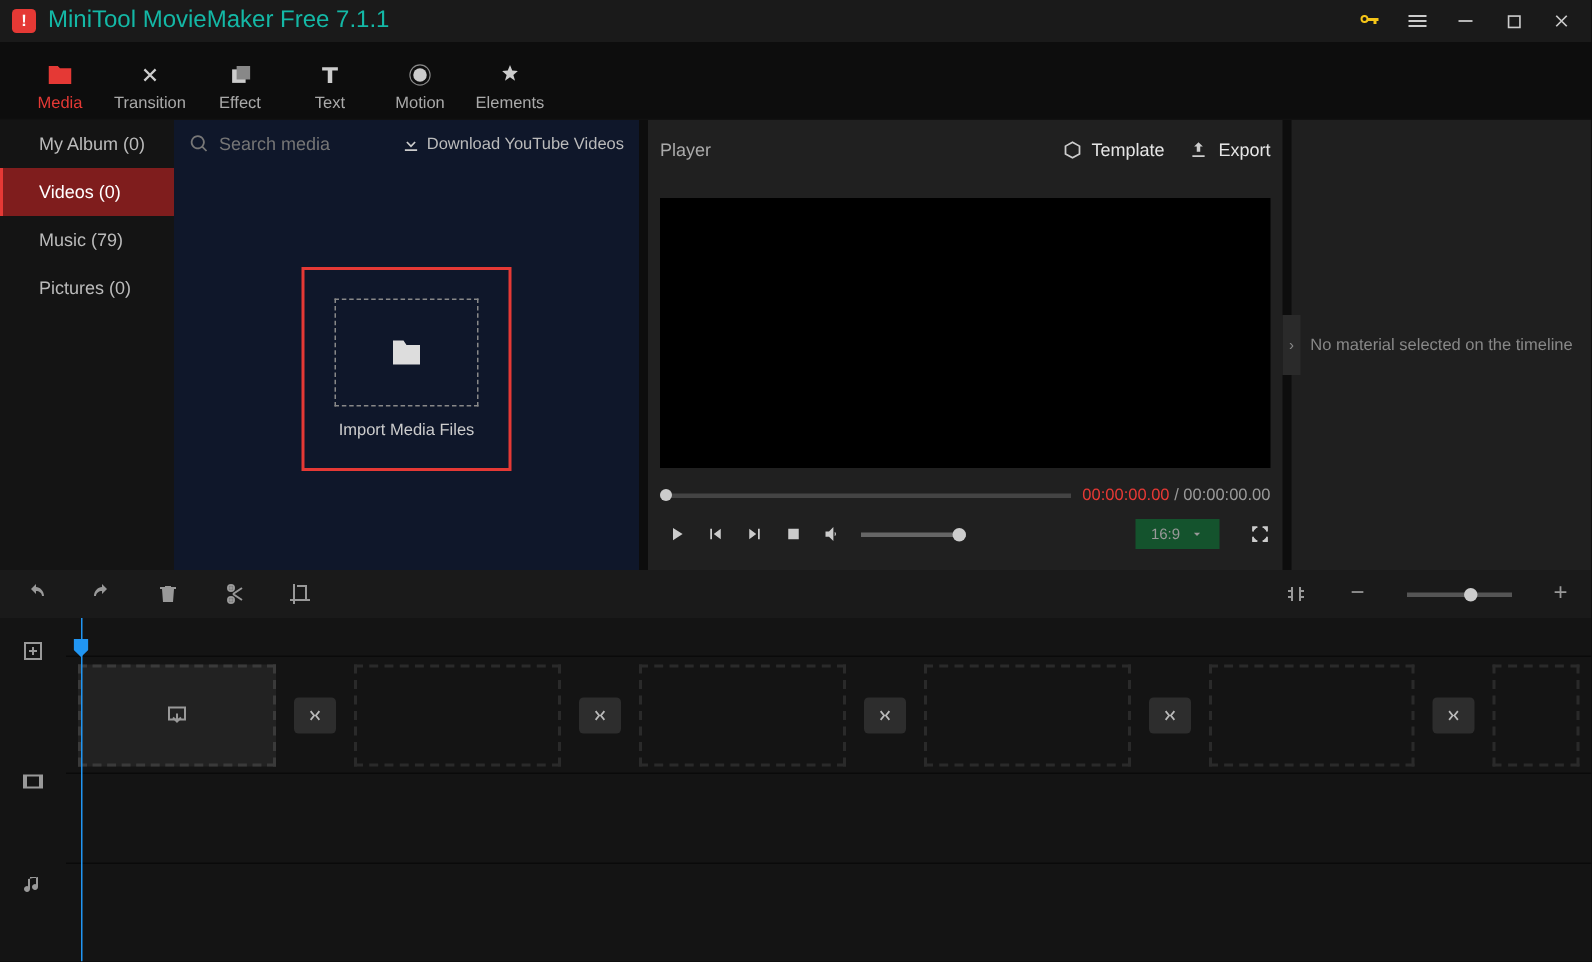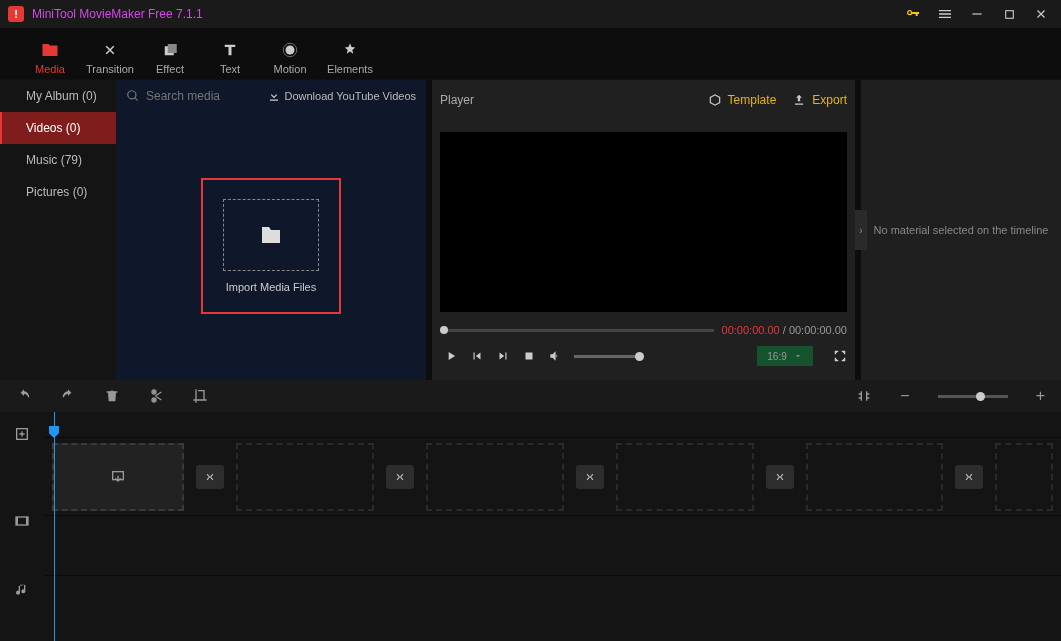--- a/index.html
+++ b/index.html
@@ -1,24 +1,24 @@
 <!DOCTYPE html>
 <html><head>
 <meta charset="utf-8">
 <style>
 *{box-sizing:border-box;margin:0;padding:0;font-family:Arial,sans-serif;user-select:none}
 body{background:#0d0d0d;width:1061px;height:641px;overflow:hidden;color:#ccc;font-size:12px}
 .titlebar{height:28px;background:#1a1a1a;display:flex;align-items:center;padding:0 8px}
 .logo{width:16px;height:16px;background:#e53935;border-radius:3px;display:flex;align-items:center;justify-content:center;margin-right:8px}
 .logo::after{content:"!";color:#fff;font-weight:bold;font-size:11px}
-.title{color:#d946ef;font-size:12px;flex:1}
+.title{color:#14b8a6;font-size:16px;flex:1}
 .winctrl{display:flex;gap:8px;align-items:center}
 .winctrl .key{color:#f5c518;font-size:14px}
 .winctrl .btn{width:24px;height:24px;display:flex;align-items:center;justify-content:center;color:#ccc;cursor:pointer;font-size:14px}
-.maintabs{height:52px;display:flex;padding:8px 20px 0;gap:0;border-bottom:1px solid #111}
+.maintabs{height:52px;display:flex;padding:8px 10px 0;gap:0;border-bottom:1px solid #111}
 .tab{width:60px;display:flex;flex-direction:column;align-items:center;justify-content:center;gap:4px;cursor:pointer;color:#aaa}
 .tab.active{color:#e53935}
 .tab svg{width:18px;height:18px}
 .tab span{font-size:11px}
 .workarea{display:flex;height:300px}
 .leftcol{width:116px;background:#141414}
 .sideitem{height:32px;display:flex;align-items:center;padding-left:24px;color:#bbb;font-size:12px;cursor:pointer;border-left:2px solid transparent}
 .sideitem.active{background:#7f1d1d;border-left:2px solid #e53935;color:#fff}
 .mediacol{width:310px;background:#0f172a;display:flex;flex-direction:column}
 .mediabar{height:32px;display:flex;align-items:center;padding:0 10px;gap:6px}
@@ -27,21 +27,21 @@
 .searchinput{background:transparent;border:none;color:#888;font-size:12px;outline:none;width:100px}
 .dlyt{display:flex;align-items:center;gap:4px;color:#bbb;font-size:11px;cursor:pointer}
 .mediacanvas{flex:1;display:flex;align-items:center;justify-content:center}
 .importbox{width:140px;height:136px;border:2px solid #e53935;display:flex;flex-direction:column;align-items:center;justify-content:center;gap:10px}
 .dashbox{width:96px;height:72px;border:1px dashed #888;display:flex;align-items:center;justify-content:center}
 .dashbox svg{width:24px;height:24px;fill:#ddd}
 .importlbl{color:#ccc;font-size:11px}
 .playercol{flex:1;background:#202020;margin:0 6px;padding:8px;display:flex;flex-direction:column}
 .playerhdr{display:flex;align-items:center;height:24px;margin-bottom:20px}
 .playerhdr .lbl{color:#aaa;font-size:12px;flex:1}
-.hdrbtn{display:flex;align-items:center;gap:6px;color:#eab308;font-size:12px;cursor:pointer;margin-left:16px}
+.hdrbtn{display:flex;align-items:center;gap:6px;color:#e5e5e5;font-size:12px;cursor:pointer;margin-left:16px}
 .hdrbtn svg{width:14px;height:14px}
 .videowrap{flex:1;background:#000;margin-bottom:8px}
 .progressrow{display:flex;align-items:center;gap:8px;height:20px}
 .progtrack{flex:1;height:3px;background:#444;position:relative}
 .progdot{width:8px;height:8px;background:#ccc;border-radius:50%;position:absolute;left:0;top:-2.5px}
 .timecode{font-size:11px}
 .tc-cur{color:#e53935}
 .tc-tot{color:#999}
 .ctrlrow{display:flex;align-items:center;gap:12px;height:32px;padding-left:4px}
 .pbtn{color:#ccc;cursor:pointer;display:flex;align-items:center}

